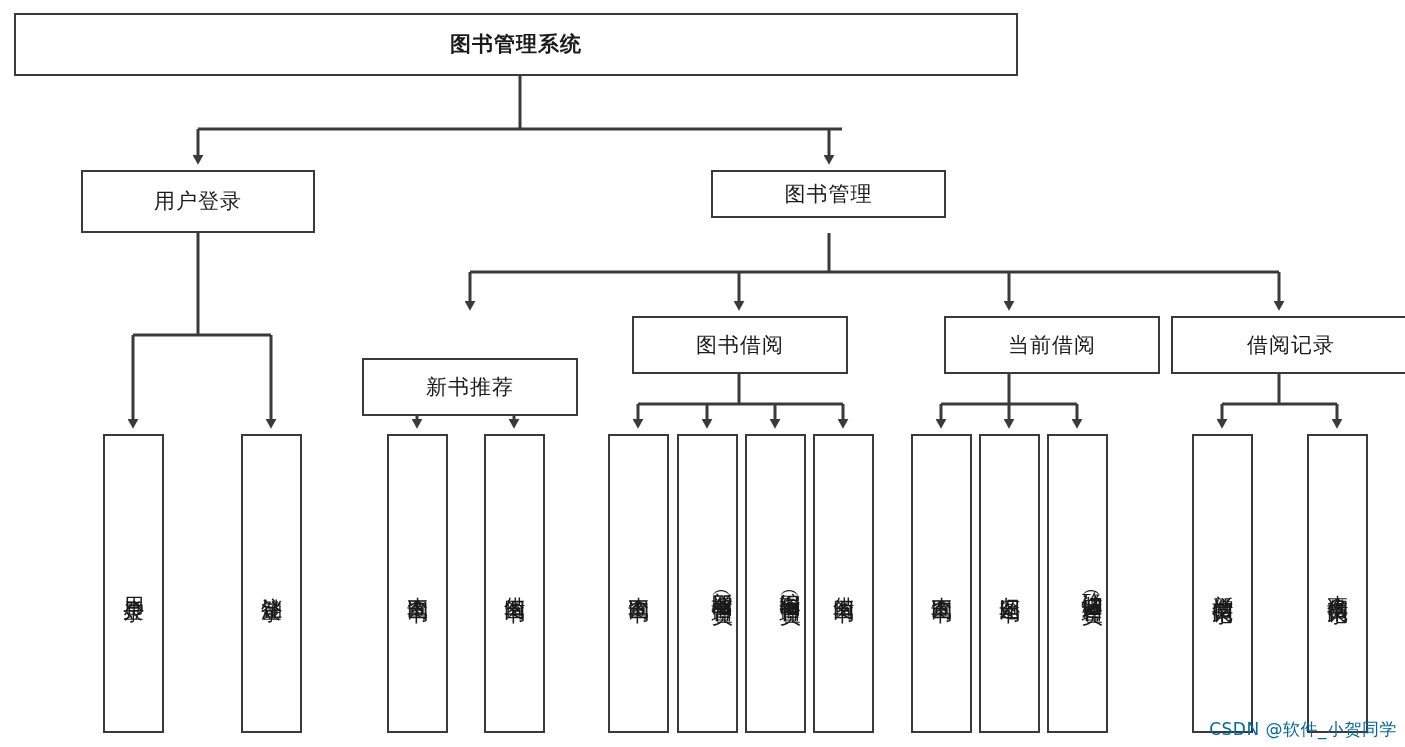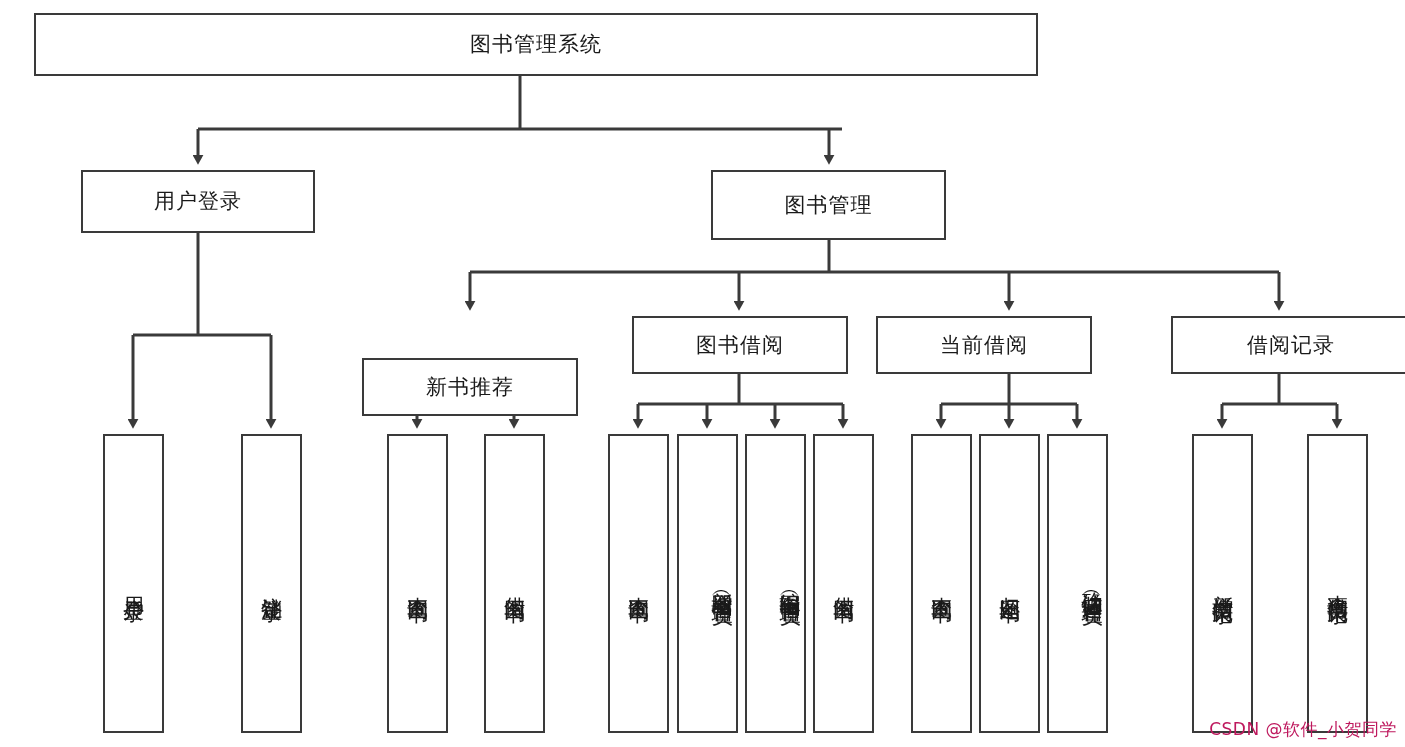--- a/index.html
+++ b/index.html
@@ -53,21 +53,21 @@
     align-items: flex-start;
     justify-content: center;
     text-align: center;
   }
   .node-v.mid { align-items: center; }
   .watermark {
     position: absolute;
     right: 8px;
     bottom: 6px;
     font-size: 17px;
-    color: #be185d;
+    color: #0369a1;
     letter-spacing: 0.5px;
     white-space: nowrap;
     pointer-events: none;
   }
 </style>
 </head>
 <body>
 
 <div id="diagram-root">
 
@@ -114,28 +114,28 @@
       <path d="M1009,404 L1009,420" marker-end="url(#arrow)"></path>
       <path d="M1077,404 L1077,420" marker-end="url(#arrow)"></path>
 
       <path d="M1279,374 L1279,404"></path>
       <path d="M1222,404 L1337,404"></path>
       <path d="M1222,404 L1222,420" marker-end="url(#arrow)"></path>
       <path d="M1337,404 L1337,420" marker-end="url(#arrow)"></path>
     </g>
   </svg>
 
-  <div class="node node-h" style="left:34px; top:13px; width:1004px; height:63px;">图书管理系统</div>
+  <div class="node node-h" style="left:14px; top:13px; width:1004px; height:63px;font-weight:bold;">图书管理系统</div>
 
   <div class="node node-h" style="left:81px; top:170px; width:234px; height:63px;">用户登录</div>
-  <div class="node node-h" style="left:711px; top:170px; width:235px; height:70px;">图书管理</div>
+  <div class="node node-h" style="left:711px; top:170px; width:235px; height:48px;">图书管理</div>
 
   <div class="node node-h" style="left:362px; top:316px; width:216px; height:58px;margin-top:42px;">新书推荐</div>
   <div class="node node-h" style="left:632px; top:316px; width:216px; height:58px;text-align:right;">图书借阅</div>
-  <div class="node node-h" style="left:876px; top:316px; width:216px; height:58px;">当前借阅</div>
+  <div class="node node-h" style="left:944px; top:316px; width:216px; height:58px;">当前借阅</div>
   <div class="node node-h" style="left:1171px; top:316px; width:240px; height:58px;">借阅记录</div>
 
   <div class="node node-v mid" style="left:103px; top:434px; width:61px; height:299px;">用户登录</div>
   <div class="node node-v mid" style="left:241px; top:434px; width:61px; height:299px;">注销登录</div>
 
   <div class="node node-v mid" style="left:387px; top:434px; width:61px; height:299px;">查询图书</div>
   <div class="node node-v mid" style="left:484px; top:434px; width:61px; height:299px;">借阅图书</div>
 
   <div class="node node-v mid" style="left:608px; top:434px; width:61px; height:299px;">查询图书</div>
   <div class="node node-v" style="left:677px; top:434px; width:61px; height:299px;">新增图书（管理员）</div>

